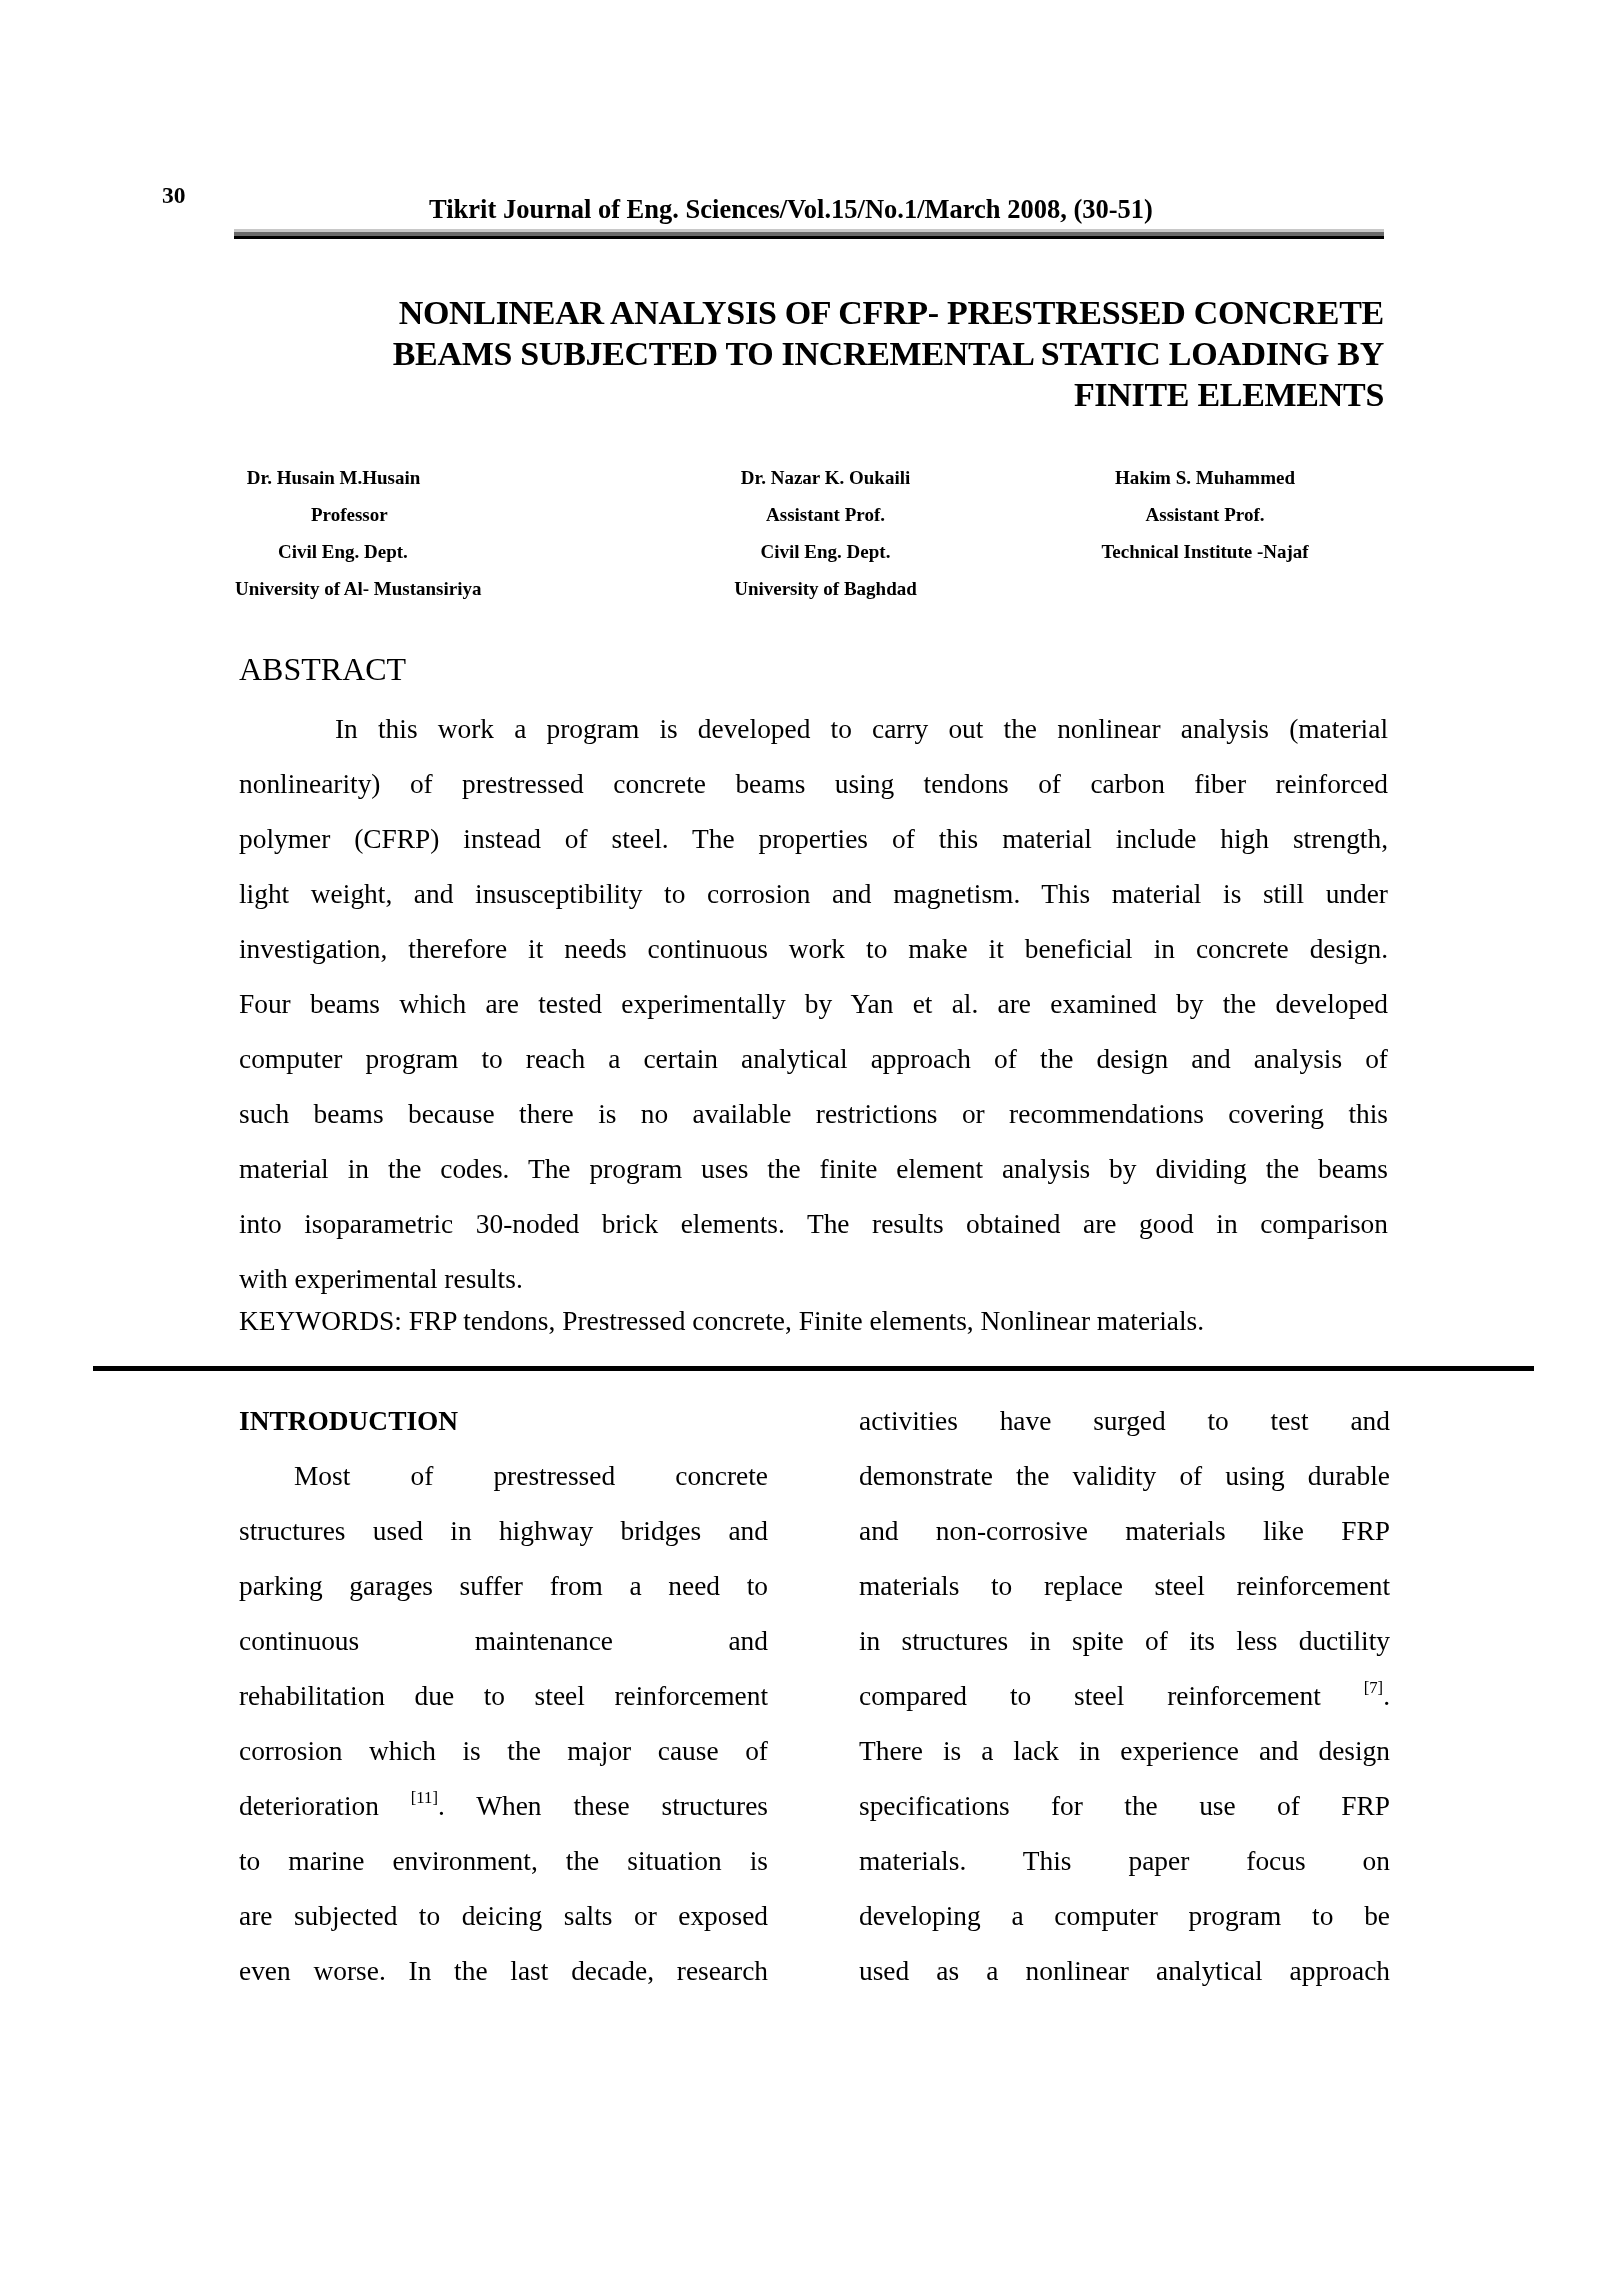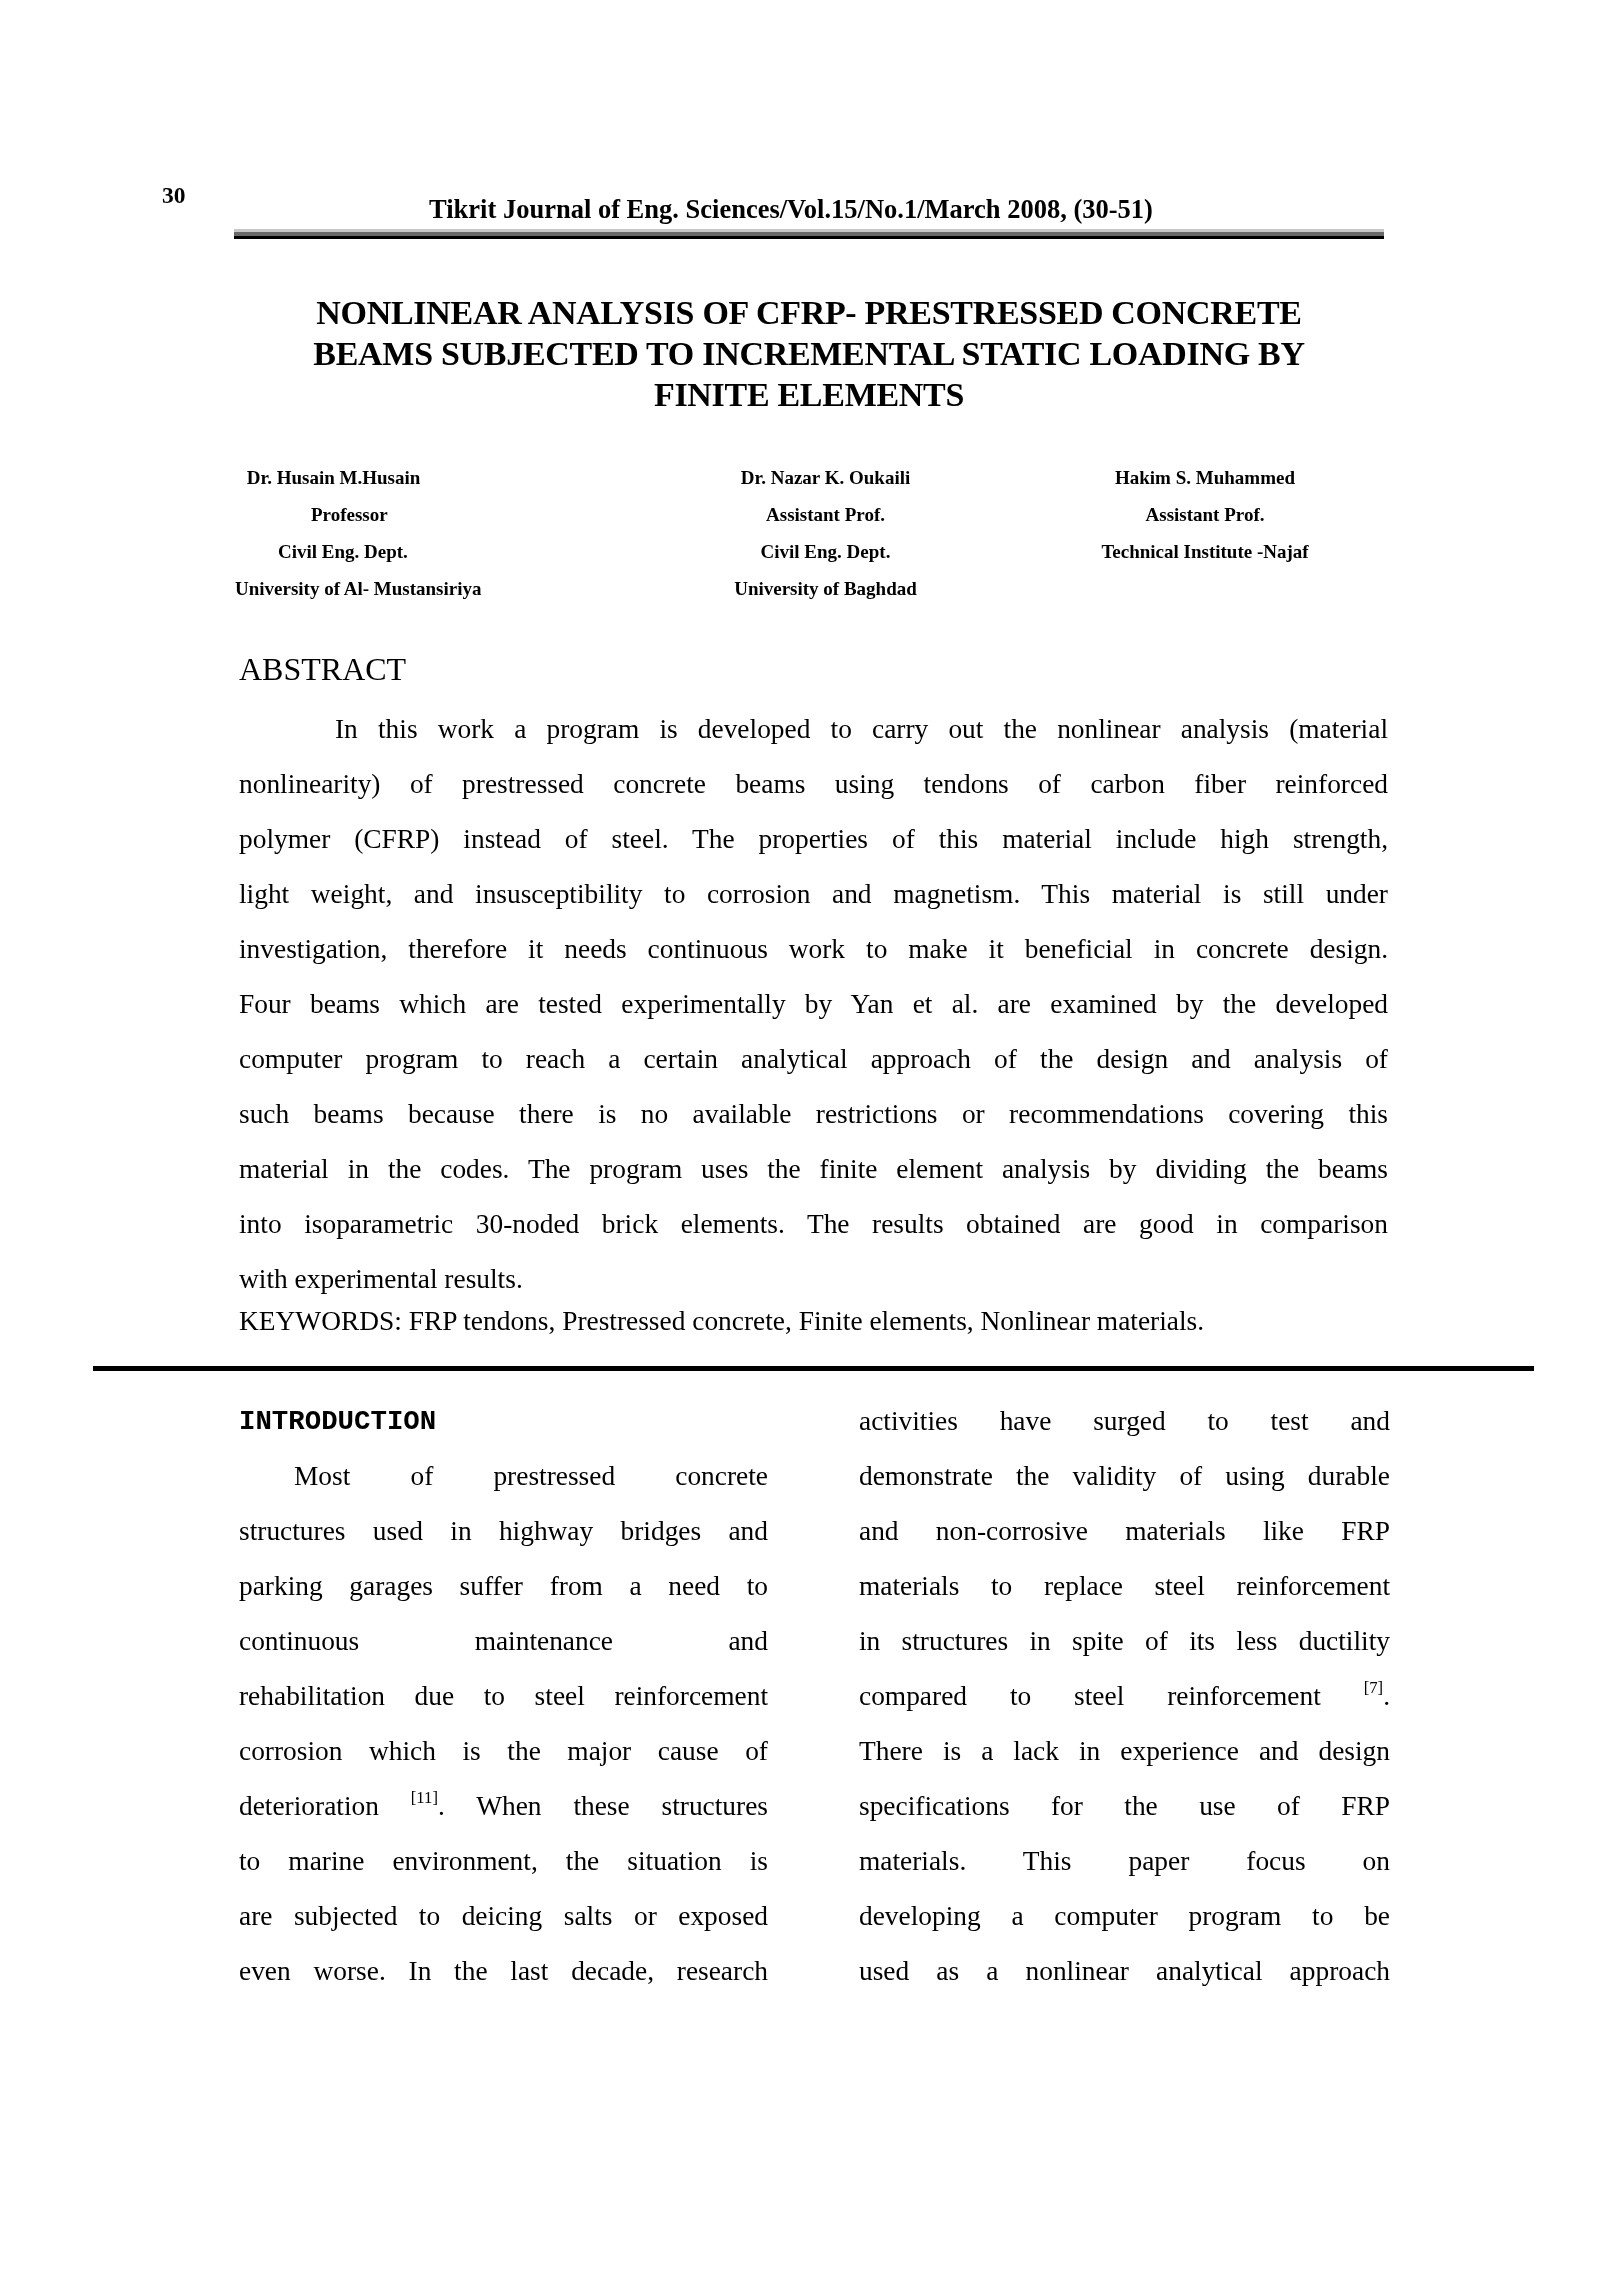--- a/index.html
+++ b/index.html
@@ -7,21 +7,21 @@
          font-family: "Liberation Serif", "DejaVu Serif", serif; color: #000; }
   .abs { position: absolute; }
   .page-num { left: 162px; top: 182px; font-size: 23.5px; font-weight: bold; }
   .running-head { left: 216px; width: 1150px; top: 194px; text-align: center;
                   font-size: 26.5px; font-weight: bold; white-space: nowrap; }
   .head-rule { left: 234px; width: 1150px; top: 229px; height: 9.8px; }
   .head-rule .b1 { height: 2.9px; background: #c8c8c8; }
   .head-rule .b2 { height: 3.9px; background: #6a6a6a; }
   .head-rule .b3 { height: 2.9px; background: #000; }
 
-  .title { left: 234px; width: 1150px; top: 292px; text-align: center;
+  .title { left: 234px; width: 1150px; top: 292px; text-align: right;
            font-size: 34px; font-weight: bold; line-height: 41px; letter-spacing: -0.3px; }
   .title div { white-space: nowrap; }
 
   .authors { top: 459px; font-size: 19px; font-weight: bold; line-height: 37px; text-align: center; white-space: nowrap; }
   .author-1 { left: 235px; width: 431px; }
   .author-2 { left: 659px; width: 333px; }
   .author-3 { left: 1019px; width: 372px; }
 
   .section-head { font-size: 32px; font-weight: normal; }
   .abstract-head { left: 239px; top: 651px; }
@@ -32,21 +32,21 @@
   .abstract .line.last { text-align-last: left; }
   .keywords { left: 239px; width: 1149px; top: 1294px; font-size: 27.4px; white-space: nowrap; line-height: 55px; }
   .keywords .kw-label { font-weight: normal; }
 
   .divider { left: 93px; width: 1441px; top: 1366px; height: 4.9px; background: #000; }
 
   .col { font-size: 27.4px; line-height: 55px; }
   .col .line { display: block; height: 55px; text-align: justify; text-align-last: justify; white-space: nowrap; }
   .col-left { left: 239px; width: 529px; top: 1394px; }
   .col-right { left: 859px; width: 531px; top: 1394px; }
-  .col .intro-head { font-weight: bold; text-align-last: left; font-family: Liberation Mono, monospace; }
+  .col .intro-head { font-weight: bold; text-align-last: left; }
   .col .indent { padding-left: 55px; }
   sup { font-size: 16.7px; line-height: 0; vertical-align: 11.8px; }
 </style>
 </head>
 <body>
 
 <div class="abs page-num">30</div>
 <div class="abs running-head">Tikrit Journal of Eng. Sciences/Vol.15/No.1/March 2008, (30-51)</div>
 <div class="abs head-rule">
   <div class="b1"></div>

